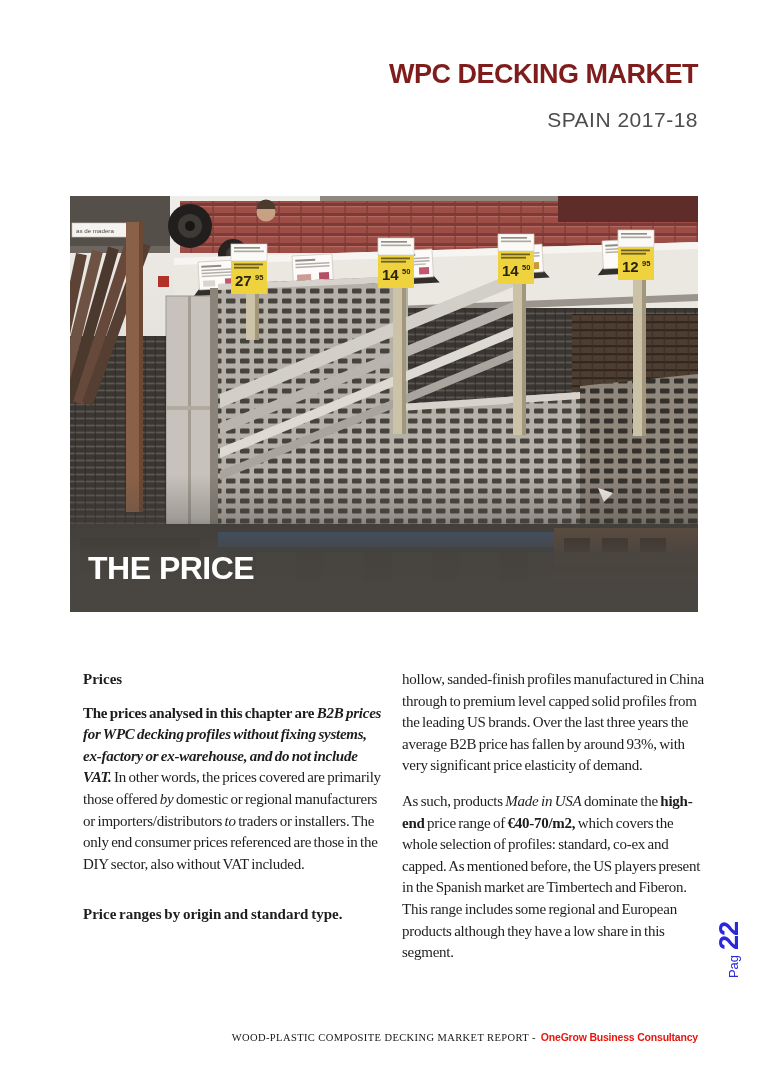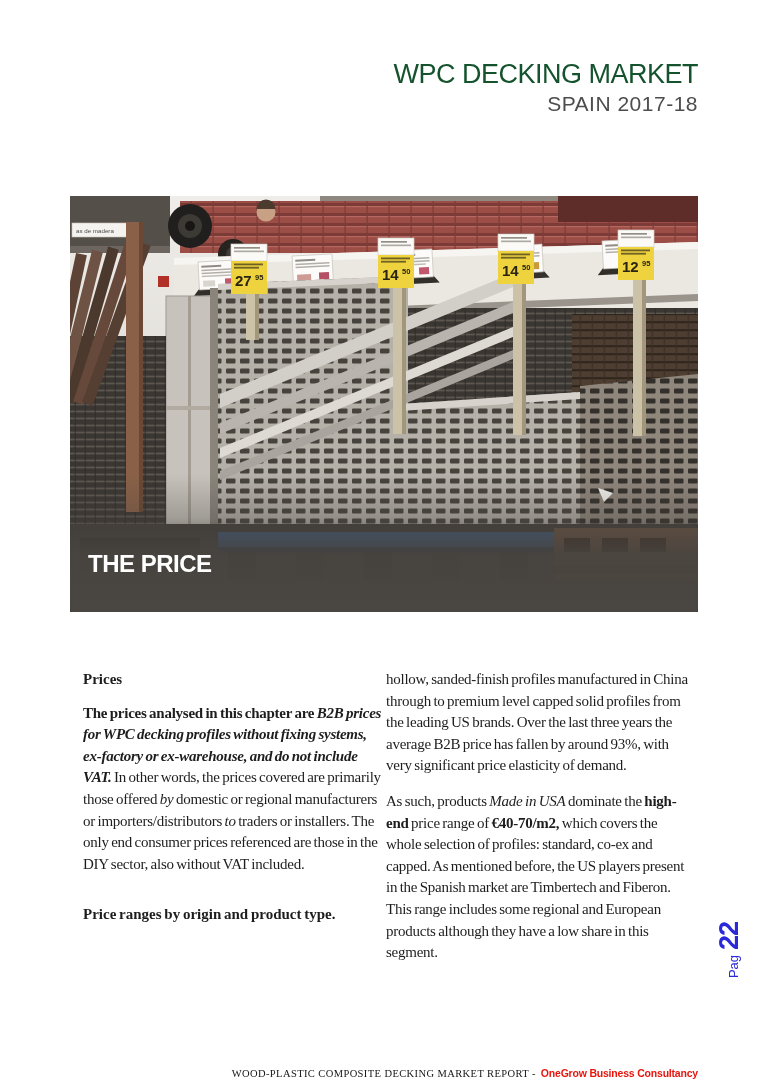--- a/index.html
+++ b/index.html
@@ -1,51 +1,51 @@
 <!DOCTYPE html>
 <html><head>
 <meta charset="utf-8">
 <style>
   html,body{margin:0;padding:0;background:#ffffff;}
   .page{position:relative;width:768px;height:1087px;background:#ffffff;overflow:hidden;
         font-family:"Liberation Serif",serif;color:#1d1d1d;}
 
   
   .hdr{position:absolute;right:70px;top:60px;text-align:right;}
-  .hdr-title{font-family:"Liberation Sans",sans-serif;font-weight:normal;font-size:27px;
-             letter-spacing:-0.5px;color:#14532d;line-height:1.05;}
+  .hdr-title{font-family:"Liberation Sans",sans-serif;font-weight:bold;font-size:27px;
+             letter-spacing:-0.5px;color:#7f1d1d;line-height:1.05;}
   .hdr-sub{font-family:"Liberation Sans",sans-serif;font-size:21px;color:#4d4d4d;
-           margin-top:5px;letter-spacing:0.5px;line-height:1.05;}
+           margin-top:21px;letter-spacing:0.5px;line-height:1.05;}
 
   
   .hero{position:absolute;left:70px;top:196px;width:628px;height:416px;}
   .hero svg{display:block;width:100%;height:100%;}
   .hero-caption{position:absolute;left:18px;top:356px;font-family:"Liberation Sans",sans-serif;
-                font-weight:bold;font-size:24px;letter-spacing:-0.5px;color:#ffffff;line-height:1;}
-
-  
-  .cols{position:absolute;left:83px;top:669px;width:623px;display:flex;}
+                font-weight:bold;font-size:32px;letter-spacing:-0.5px;color:#ffffff;line-height:1;}
+
+  
+  .cols{position:absolute;left:83px;top:669px;width:623px;display:flex;gap:16px;}
   .col{width:303px;font-size:15px;line-height:21.6px;letter-spacing:-0.25px;word-spacing:-1px;}
   .col-r{width:304px;}
   .col p{margin:0 0 14px 0;}
   .col p.h{font-weight:bold;margin-bottom:12px;letter-spacing:0;}
   .col p.h2{margin-top:29px;}
   .b{font-weight:bold;}
   .i{font-style:italic;}
 
   
   .badge{position:absolute;left:693px;top:928px;width:86px;height:44px;
          display:flex;align-items:baseline;justify-content:center;gap:5px;
          transform:rotate(-90deg);font-family:"Liberation Sans",sans-serif;color:#2a28d8;}
   .badge .lbl{font-size:13px;}
   .badge .num{font-size:27px;font-weight:bold;letter-spacing:-1px;}
 
   
   .foot{position:absolute;right:70px;top:1031px;white-space:nowrap;text-align:right;
-        font-size:10.5px;letter-spacing:0.4px;color:#161616;margin-top:36px;}
+        font-size:10.5px;letter-spacing:0.4px;color:#161616;}
   .foot .brand{font-family:"Liberation Sans",sans-serif;font-weight:bold;color:#e9150d;
                letter-spacing:-0.2px;margin-left:5px;font-size:10.5px;}
 </style>
 </head>
 <body>
 
 <div class="page">
 
   <div class="hdr">
     <div class="hdr-title">WPC DECKING MARKET</div>
@@ -274,21 +274,21 @@
 
       <rect y="278" width="628" height="138" fill="url(#ovl)"></rect>
     </svg>
     <div class="hero-caption">THE PRICE</div>
   </div>
 
   <div class="cols">
     <div class="col">
       <p class="h"><span class="b">Prices</span></p>
       <p><span class="b">The prices analysed in this chapter are </span><span class="b i">B2B prices for WPC decking profiles without fixing systems, ex-factory or ex-warehouse, and do not include VAT.</span><span> In other words, the prices covered are primarily those offered </span><span class="i">by</span><span> domestic or regional manufacturers or importers/distributors </span><span class="i">to</span><span> traders or installers. The only end consumer prices referenced are those in the DIY sector, also without VAT included.</span></p>
-      <p class="h h2"><span class="b">Price ranges by origin and product type.</span></p>
+      <p class="h h2"><span class="b">Price ranges by origin and standard type.</span></p>
     </div>
     <div class="col col-r">
       <p><span>hollow, sanded-finish profiles manufactured in China through to premium level capped solid profiles from the leading US brands. Over the last three years the average B2B price has fallen by around 93%, with very significant price elasticity of demand.</span></p>
       <p><span>As such, products </span><span class="i">Made in USA</span><span> dominate the </span><span class="b">high-end</span><span> price range of </span><span class="b">€40-70/m2,</span><span> which covers the whole selection of profiles: standard, co-ex and capped. As mentioned before, the US players present in the Spanish market are Timbertech and Fiberon. This range includes some regional and European products although they have a low share in this segment.</span></p>
     </div>
   </div>
 
   <div class="badge">
     <span class="lbl">Pag</span>
     <span class="num">22</span>

